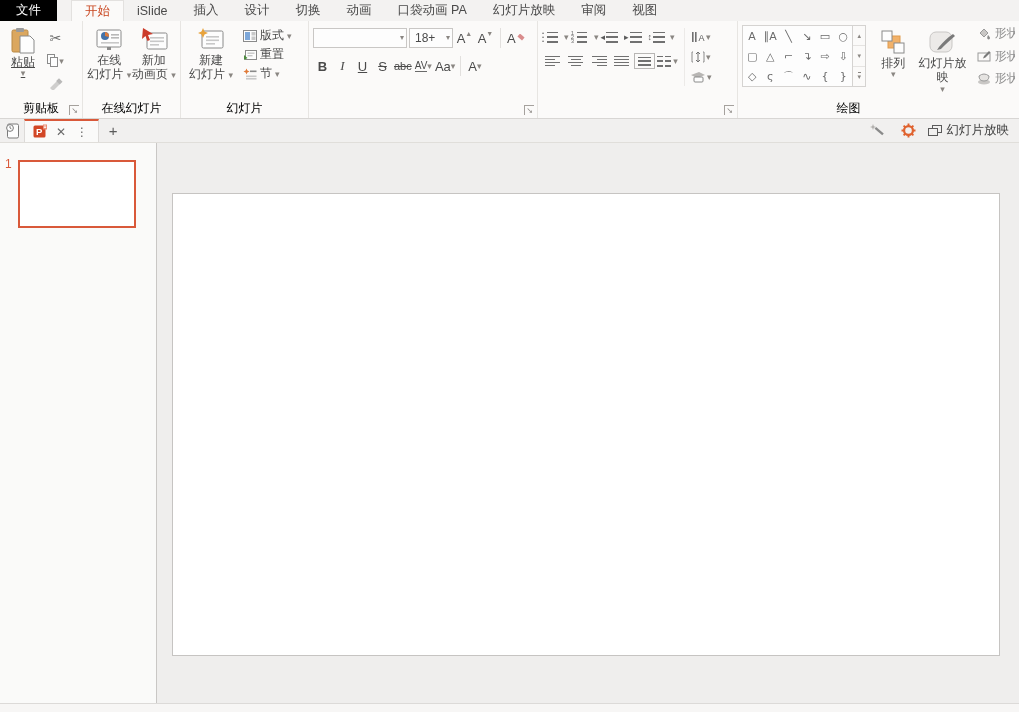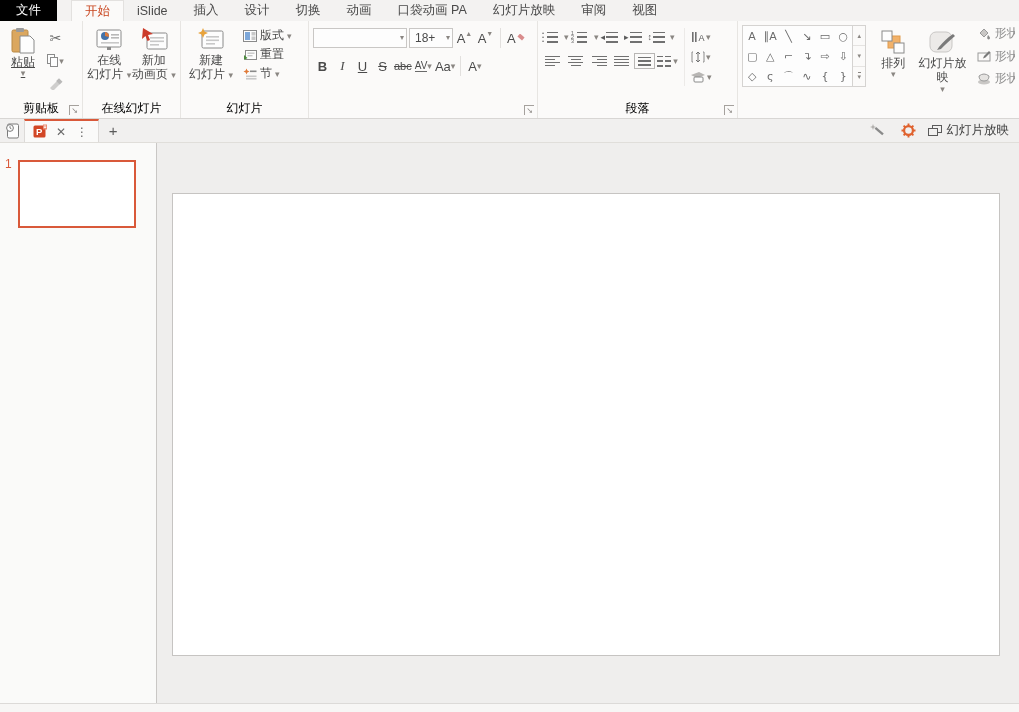--- a/index.html
+++ b/index.html
@@ -432,21 +432,20 @@
         <div class="pbtn">
           <span>
             <svg width="16" height="13" viewBox="0 0 16 13">
               <path d="M1 4 L9 1 L15 4 L7 7 Z" fill="#b8b6b4"></path>
               <rect x="4" y="6" width="9" height="5" rx="1" fill="#fdfdfd" stroke="#8a8a8a"></rect>
             </svg>
           </span>
           <span class="caret">▾</span>
         </div>
       </div>
-      <div class="group-label">段落</div>
       <div class="dlg">↘</div>
     </div>
 
     <div class="rgroup g-draw">
       <div class="shape-box">
         <span class="cell">A</span>
         <span class="cell">∥A</span>
         <span class="cell">╲</span>
         <span class="cell">↘</span>
         <span class="cell">▭</span>
@@ -514,20 +513,21 @@
         <div class="fx-item">
           <span>
             <svg width="14" height="12" viewBox="0 0 14 12">
               <ellipse cx="7" cy="9" rx="6" ry="2.4" fill="#c9c7c5"></ellipse>
               <path d="M2 3 Q7 -1 12 3 Q12 8 7 8 Q2 8 2 3 Z" fill="#e5e3e1" stroke="#9a9a9a"></path>
             </svg>
           </span>
           <span>形状</span>
         </div>
       </div>
+      <div class="group-label" style="left:-60px">绘图</div>
     </div>
   </div>
 
   <div class="tabbar">
     <div class="histbtn">
       <span>
         <svg width="15" height="16" viewBox="0 0 15 16">
           <path d="M4 1 h8 a1.5 1.5 0 0 1 1.5 1.5 v11 a1.5 1.5 0 0 1 -1.5 1.5 h-8 a1.5 1.5 0 0 1 -1.5 -1.5 v-11 A1.5 1.5 0 0 1 4 1 Z" fill="#fdfdfd" stroke="#7a7a7a"></path>
           <circle cx="5" cy="5" r="3.4" fill="#fdfdfd" stroke="#7a7a7a"></circle>
           <path d="M5 3.2 L5 5 L6.4 5.8" stroke="#7a7a7a" fill="none"></path>

